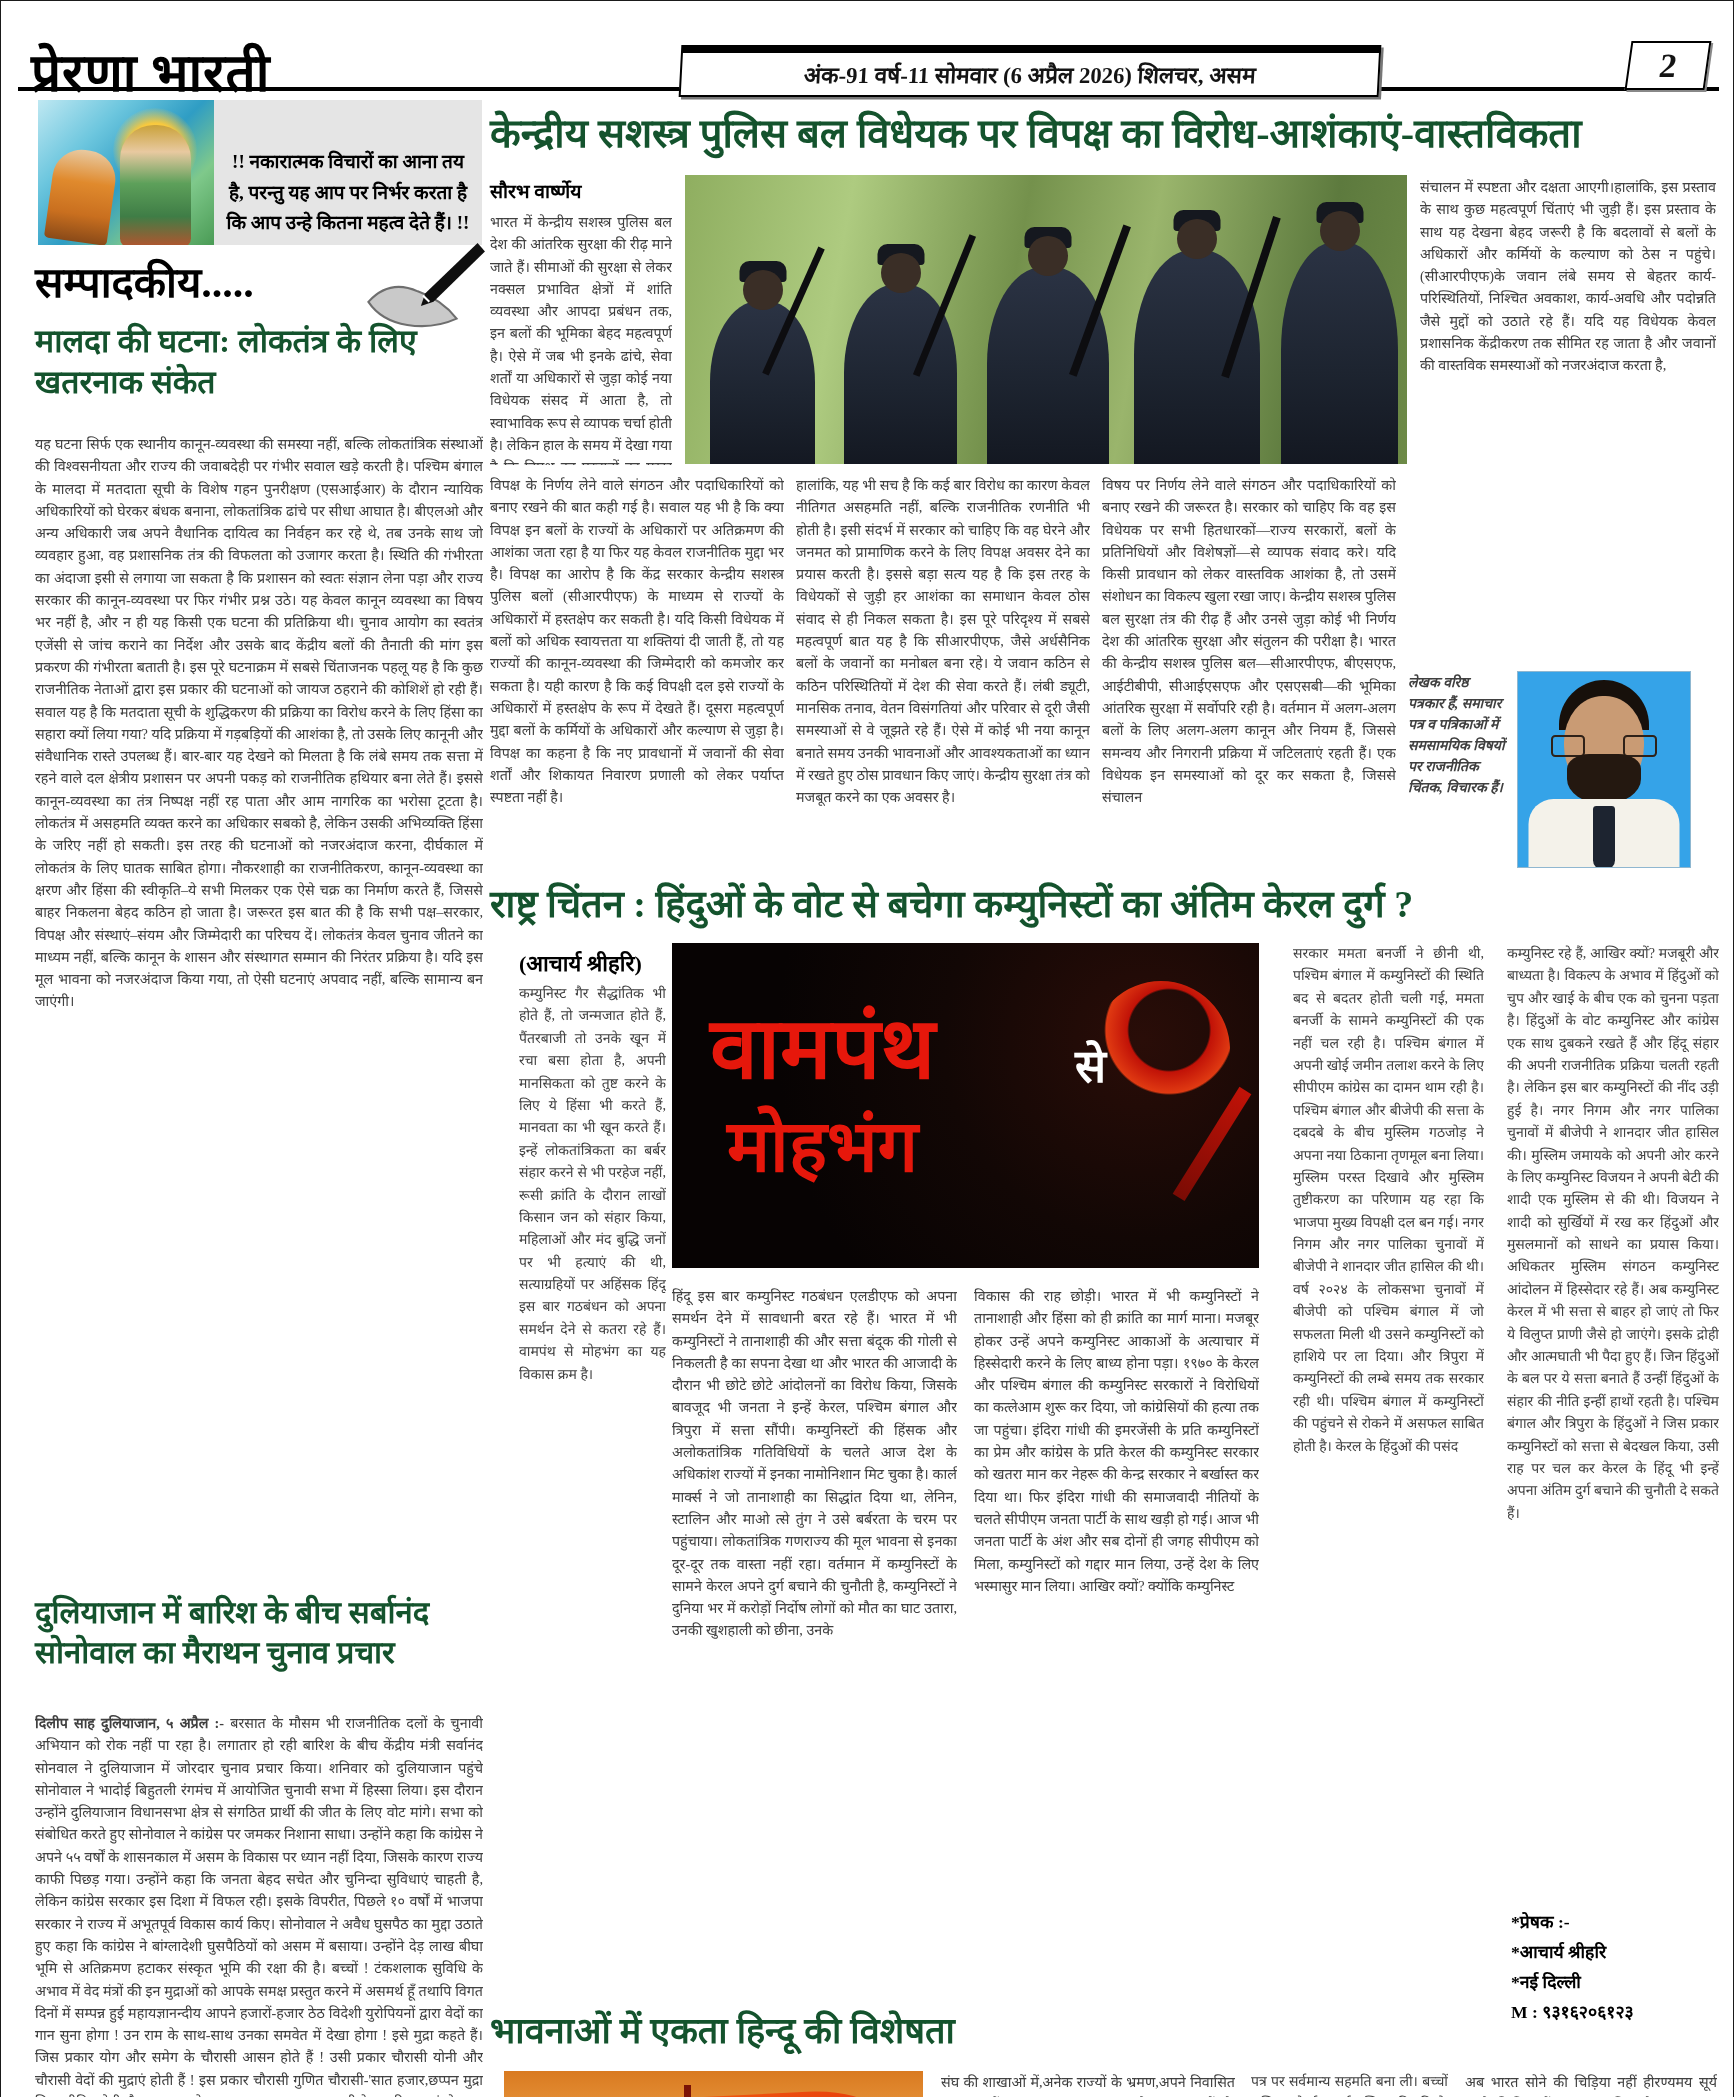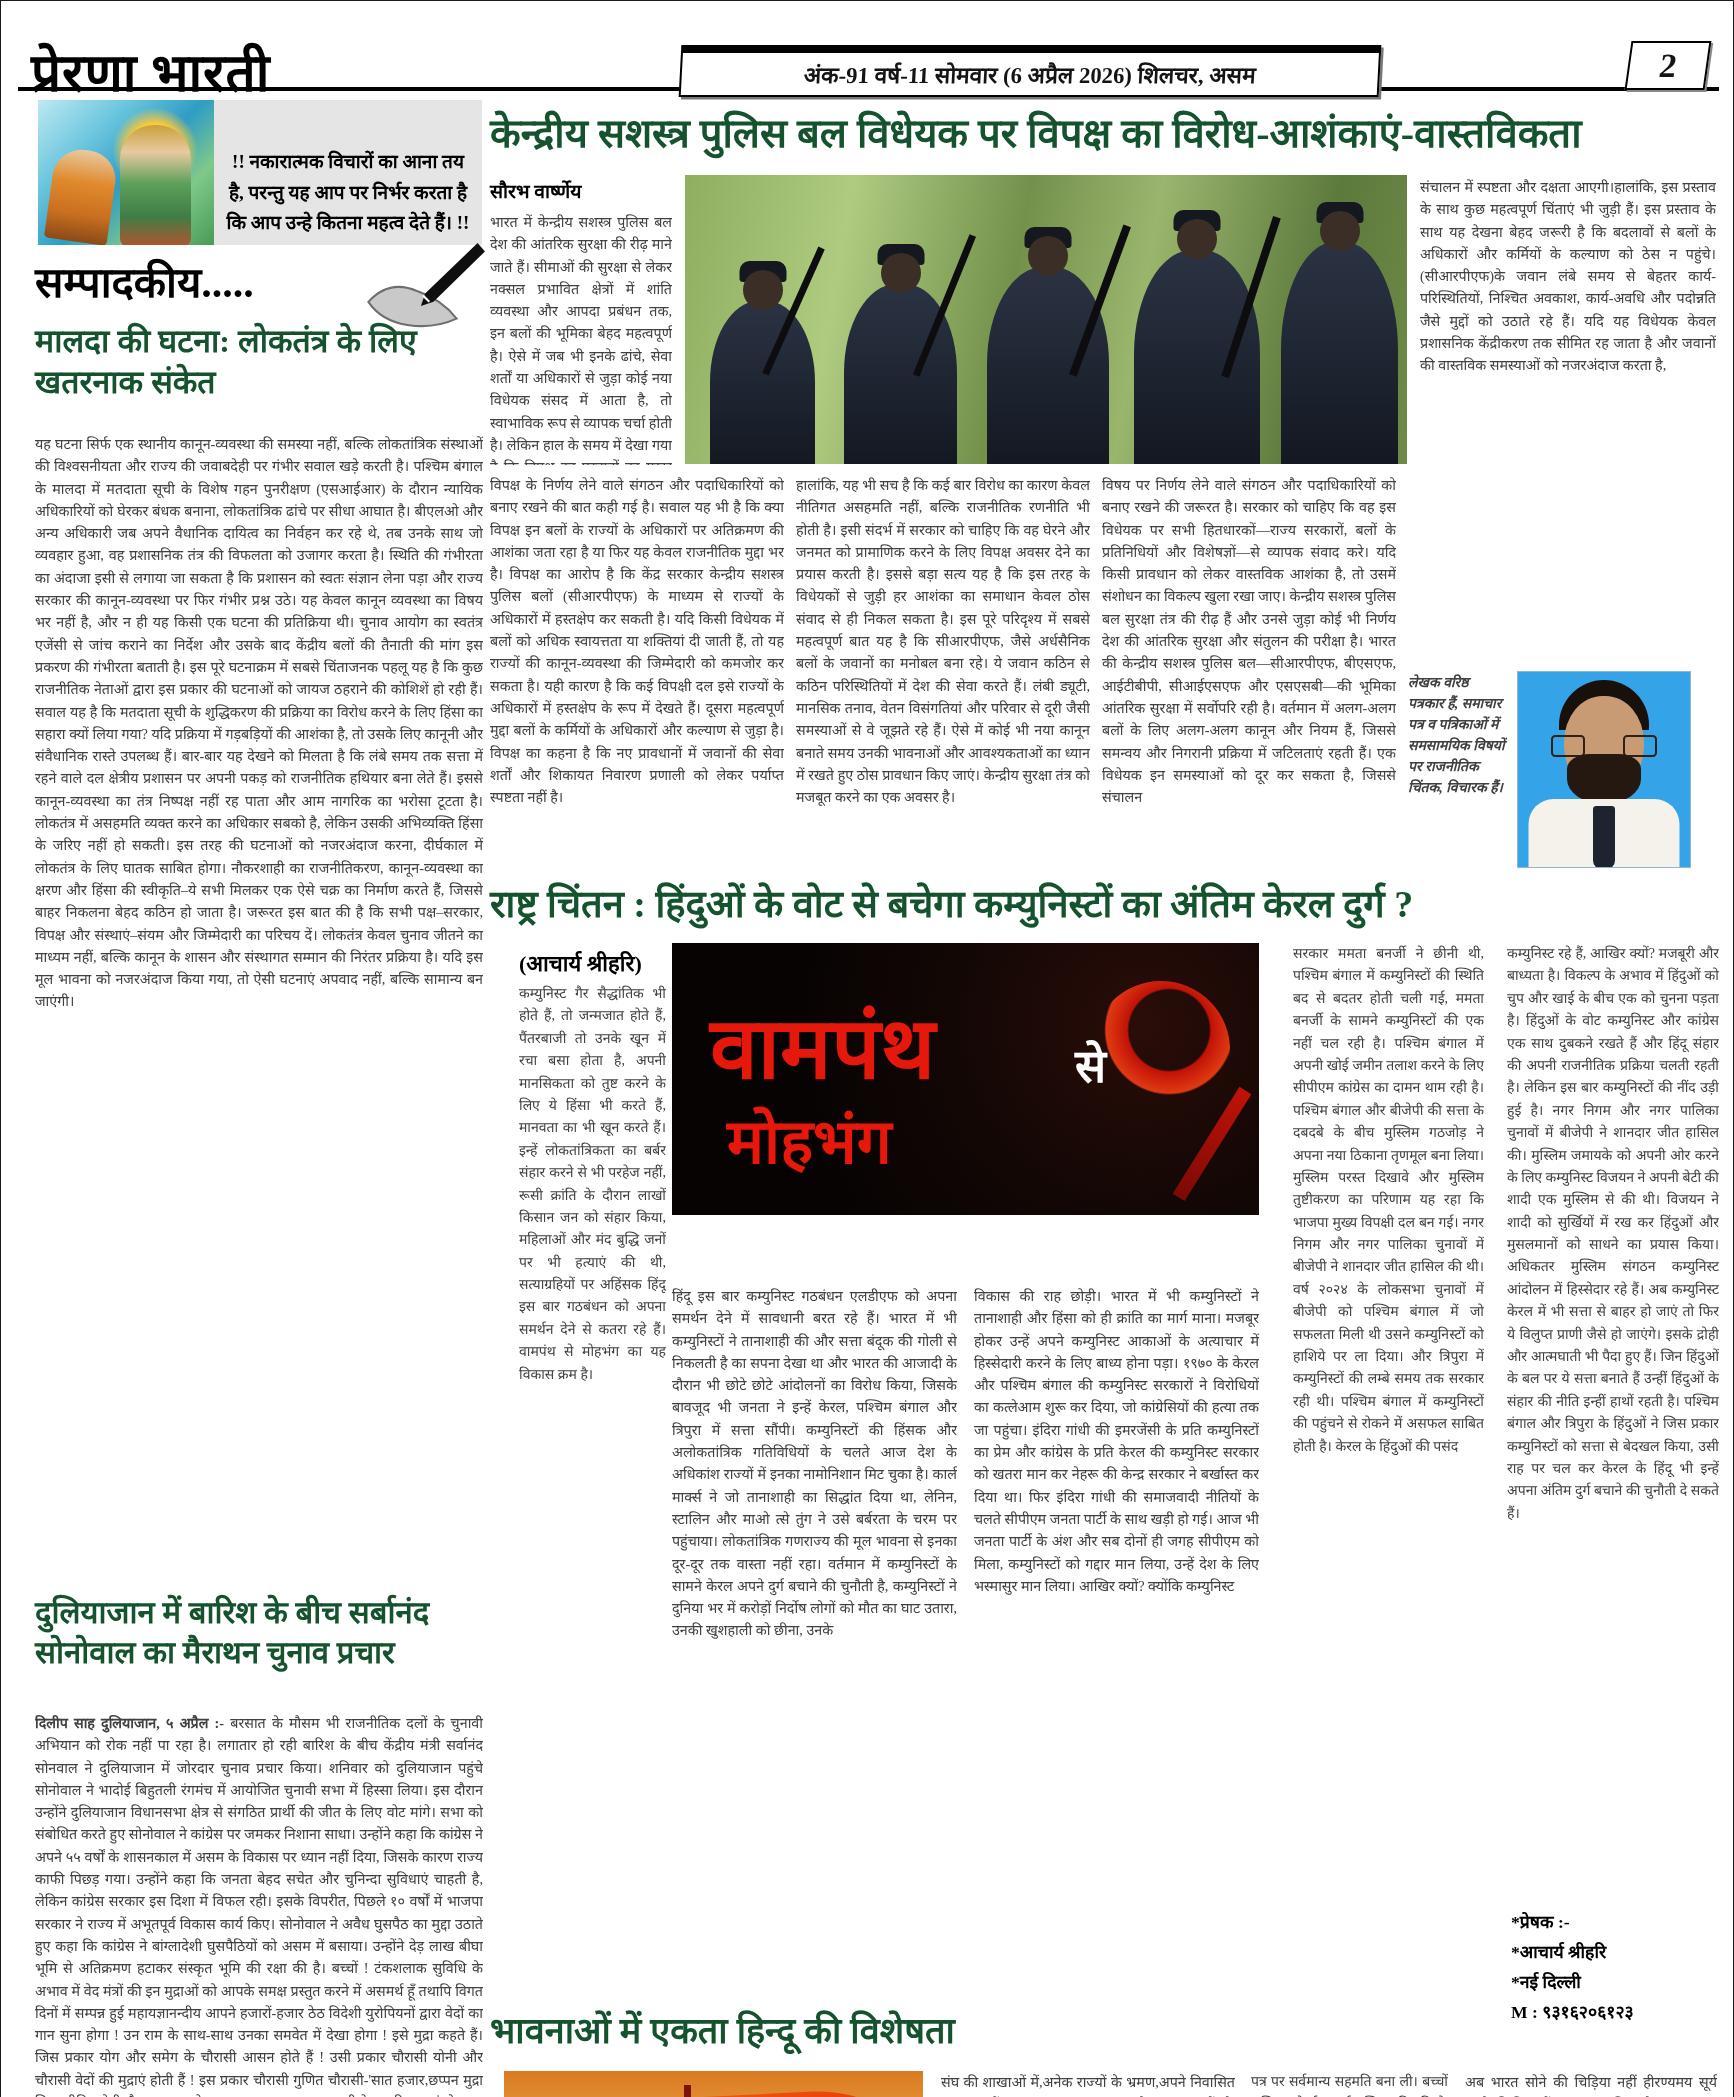--- a/index.html
+++ b/index.html
@@ -31,21 +31,21 @@
   
   #soldiers-photo{background:linear-gradient(100deg,#8fae60 0%,#aecb80 22%,#74914c 45%,#9ab56c 62%,#5d7a3e 85%,#6d8a47 100%);overflow:hidden;}
   .soldier{position:absolute;bottom:-12.6px;background:linear-gradient(180deg,#2b3344 0%,#1d2430 55%,#12161f 100%);border-radius:46% 46% 6% 6%;}
   .soldier .head{position:absolute;top:-31px;left:50%;transform:translateX(-50%);width:40px;height:40px;border-radius:50%;background:#3a2e26;}
   .soldier .cap{position:absolute;top:-40px;left:50%;transform:translateX(-50%);width:47px;height:21px;border-radius:10px 10px 3.4px 3.4px;background:#15181f;}
   .rifle{position:absolute;background:#0d0d10;}
   
   #vampanth-img{background:radial-gradient(circle at 80% 30%,#2a0d08 0%,#120705 38%,#070303 70%);overflow:hidden;}
   #vam-line1{position:absolute;left:38px;top:63px;font-weight:bold;font-size:86px;color:#e6170b;line-height:1;}
   #vam-se{position:absolute;left:403px;top:90px;font-weight:bold;font-size:46px;color:#ffffff;}
-  #vam-line2{position:absolute;left:55px;top:168px;font-weight:bold;font-size:62px;color:#e6170b;line-height:1;}
+  #vam-line2{position:absolute;left:55px;top:168px;font-weight:bold;font-size:72px;color:#e6170b;line-height:1;}
   .sickle{position:absolute;right:29px;top:38px;width:138px;height:138px;border-radius:50%;
           background:radial-gradient(circle at 62% 40%,rgba(0,0,0,0) 40px,#c11207 42px,#e03a12 63px,rgba(0,0,0,0) 65px);transform:rotate(-28deg);}
   .sickle-handle{position:absolute;right:40px;top:138px;width:14.3px;height:126px;background:linear-gradient(180deg,#c11207,#7a0b04);transform:rotate(32deg);}
   
   #omflag-img{background:linear-gradient(180deg,#d97a20 0%,#f2a952 22%,#fbe0ba 46%,#ffffff 62%,#fdf8f2 100%);overflow:hidden;}
   .flagpole{position:absolute;left:43%;top:4%;width:6.7px;height:62%;background:linear-gradient(180deg,#7a1206,#b8422a);}
   .saffron-flag{position:absolute;left:45%;top:6%;width:52%;height:42%;background:linear-gradient(120deg,#f05a10,#e8400c 60%,#f07a2a);
           border-radius:4% 46% 38% 52% / 48% 42% 58% 36%;display:flex;align-items:center;justify-content:center;transform:rotate(-3deg);}
   
   #saurabh-photo{background:#35a3e8;overflow:hidden;border:0.8px solid #8fb7d0;}
@@ -148,21 +148,21 @@
     <div class="s-beard"></div>
       <div class="s-shirt"></div>
       <div class="s-tie"></div>
   </div>
 
   <div class="headline" style="left:489px;top:879px;width:1225px;font-size:38px;">राष्ट्र चिंतन : हिंदुओं के वोट से बचेगा कम्युनिस्टों का अंतिम केरल दुर्ग ?</div>
   <div class="byline" style="left:518px;top:946px;font-size:22px;">(आचार्य श्रीहरि)</div>
 
   <div class="txt narrow" style="left:518px;top:982px;width:147px;height:929px;">कम्युनिस्ट गैर सैद्धांतिक भी होते हैं, तो जन्मजात होते हैं, पैंतरबाजी तो उनके खून में रचा बसा होता है, अपनी मानसिकता को तुष्ट करने के लिए ये हिंसा भी करते हैं, मानवता का भी खून करते हैं। इन्हें लोकतांत्रिकता का बर्बर संहार करने से भी परहेज नहीं, रूसी क्रांति के दौरान लाखों किसान जन को संहार किया, महिलाओं और मंद बुद्धि जनों पर भी हत्याएं की थी, सत्याग्रहियों पर अहिंसक हिंदू इस बार गठबंधन को अपना समर्थन देने से कतरा रहे हैं। वामपंथ से मोहभंग का यह विकास क्रम है।</div>
 
-  <div class="abs" id="vampanth-img" style="left:671px;top:942px;width:587px;height:272px;">
+  <div class="abs" id="vampanth-img" style="left:671px;top:942px;width:587px;height:325px;">
     <div class="sickle"></div>
     <div class="sickle-handle"></div>
     <div id="vam-line1">वामपंथ</div>
     <div id="vam-se">से</div>
     <div id="vam-line2">मोहभंग</div>
   </div>
 
   <div class="txt" style="left:671px;top:1284px;width:285px;height:711px;">हिंदू इस बार कम्युनिस्ट गठबंधन एलडीएफ को अपना समर्थन देने में सावधानी बरत रहे हैं। भारत में भी कम्युनिस्टों ने तानाशाही की और सत्ता बंदूक की गोली से निकलती है का सपना देखा था और भारत की आजादी के दौरान भी छोटे छोटे आंदोलनों का विरोध किया, जिसके बावजूद भी जनता ने इन्हें केरल, पश्चिम बंगाल और त्रिपुरा में सत्ता सौंपी। कम्युनिस्टों की हिंसक और अलोकतांत्रिक गतिविधियों के चलते आज देश के अधिकांश राज्यों में इनका नामोनिशान मिट चुका है। कार्ल मार्क्स ने जो तानाशाही का सिद्धांत दिया था, लेनिन, स्टालिन और माओ त्से तुंग ने उसे बर्बरता के चरम पर पहुंचाया। लोकतांत्रिक गणराज्य की मूल भावना से इनका दूर-दूर तक वास्ता नहीं रहा। वर्तमान में कम्युनिस्टों के सामने केरल अपने दुर्ग बचाने की चुनौती है, कम्युनिस्टों ने दुनिया भर में करोड़ों निर्दोष लोगों को मौत का घाट उतारा, उनकी खुशहाली को छीना, उनके</div>
   <div class="txt" style="left:973px;top:1284px;width:285px;height:711px;">विकास की राह छोड़ी। भारत में भी कम्युनिस्टों ने तानाशाही और हिंसा को ही क्रांति का मार्ग माना। मजबूर होकर उन्हें अपने कम्युनिस्ट आकाओं के अत्याचार में हिस्सेदारी करने के लिए बाध्य होना पड़ा। १९७० के केरल और पश्चिम बंगाल की कम्युनिस्ट सरकारों ने विरोधियों का कत्लेआम शुरू कर दिया, जो कांग्रेसियों की हत्या तक जा पहुंचा। इंदिरा गांधी की इमरजेंसी के प्रति कम्युनिस्टों का प्रेम और कांग्रेस के प्रति केरल की कम्युनिस्ट सरकार को खतरा मान कर नेहरू की केन्द्र सरकार ने बर्खास्त कर दिया था। फिर इंदिरा गांधी की समाजवादी नीतियों के चलते सीपीएम जनता पार्टी के साथ खड़ी हो गई। आज भी जनता पार्टी के अंश और सब दोनों ही जगह सीपीएम को मिला, कम्युनिस्टों को गद्दार मान लिया, उन्हें देश के लिए भस्मासुर मान लिया। आखिर क्यों? क्योंकि कम्युनिस्ट</div>
   <div class="txt narrow" style="left:1292px;top:942px;width:191px;height:1055px;">सरकार ममता बनर्जी ने छीनी थी, पश्चिम बंगाल में कम्युनिस्टों की स्थिति बद से बदतर होती चली गई, ममता बनर्जी के सामने कम्युनिस्टों की एक नहीं चल रही है। पश्चिम बंगाल में अपनी खोई जमीन तलाश करने के लिए सीपीएम कांग्रेस का दामन थाम रही है। पश्चिम बंगाल और बीजेपी की सत्ता के दबदबे के बीच मुस्लिम गठजोड़ ने अपना नया ठिकाना तृणमूल बना लिया। मुस्लिम परस्त दिखावे और मुस्लिम तुष्टीकरण का परिणाम यह रहा कि भाजपा मुख्य विपक्षी दल बन गई। नगर निगम और नगर पालिका चुनावों में बीजेपी ने शानदार जीत हासिल की थी। वर्ष २०२४ के लोकसभा चुनावों में बीजेपी को पश्चिम बंगाल में जो सफलता मिली थी उसने कम्युनिस्टों को हाशिये पर ला दिया। और त्रिपुरा में कम्युनिस्टों की लम्बे समय तक सरकार रही थी। पश्चिम बंगाल में कम्युनिस्टों की पहुंचने से रोकने में असफल साबित होती है। केरल के हिंदुओं की पसंद</div>

